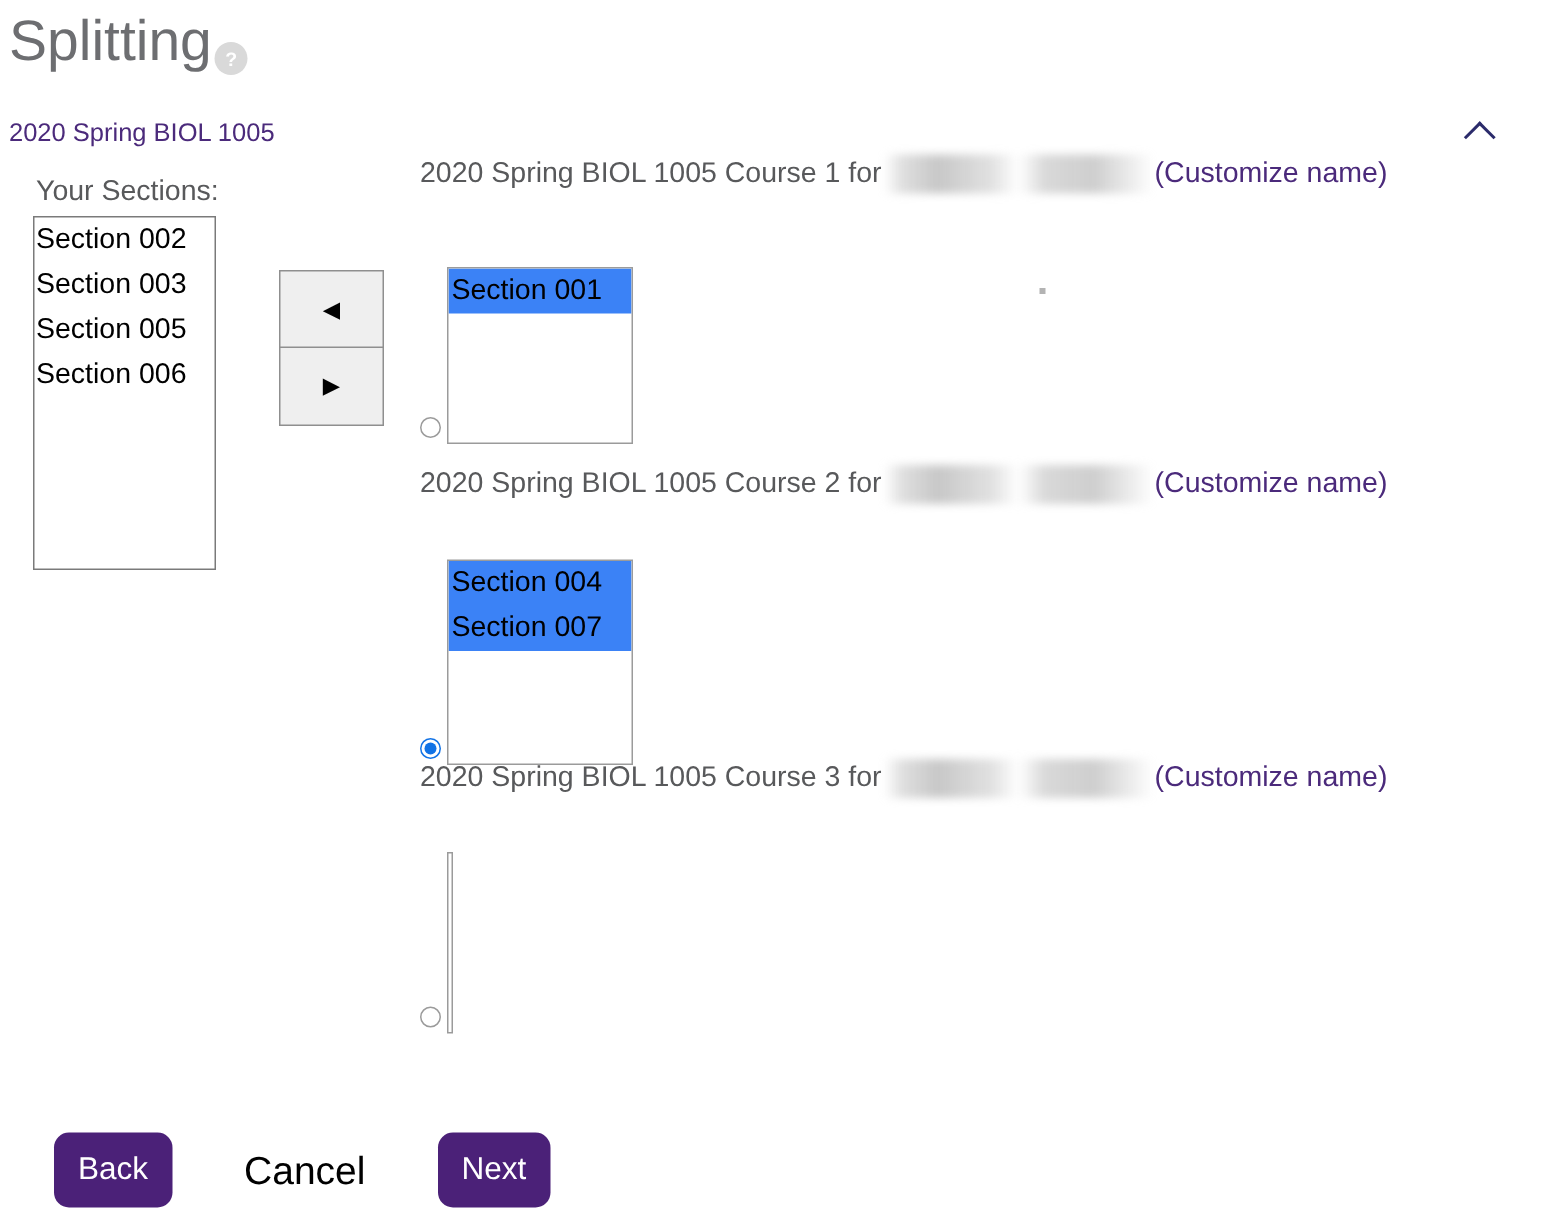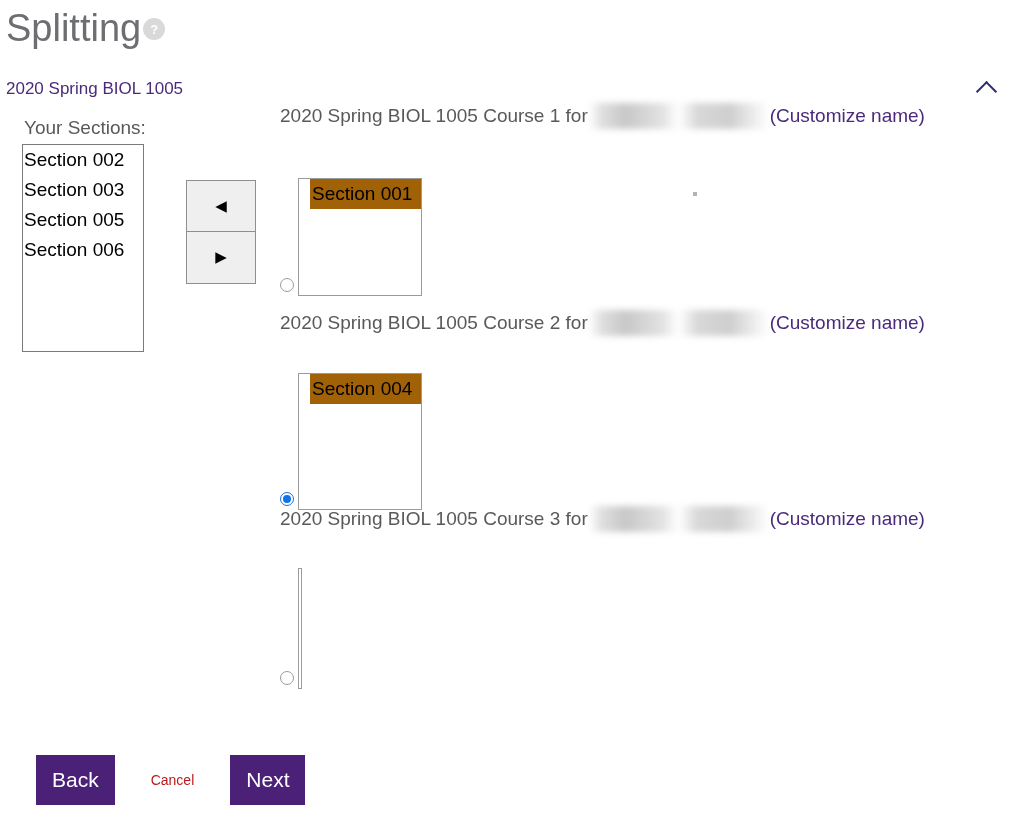--- a/index.html
+++ b/index.html
@@ -15,21 +15,21 @@
     color: #58595b;
     overflow: hidden;
   }
 
   
   .page-title-row {
     position: absolute;
     left: 6px;
     top: 6px;
     display: flex;
-    align-items: flex-start;
+    align-items: flex-end;
   }
   .page-title {
     font-size: 38px;
     font-weight: 400;
     color: #6d6e71;
     line-height: 44px;
     letter-spacing: 0px;
   }
   .help-badge {
     width: 22px;
@@ -90,21 +90,21 @@
     top: 116px;
     font-size: 19px;
     color: #58595b;
     line-height: 24px;
   }
   .source-list {
     position: absolute;
     left: 22px;
     top: 144px;
     width: 122px;
-    height: 208px;
+    height: 236px;
     border: 1px solid #7a7a7a;
     background: #ffffff;
     box-sizing: border-box;
     overflow: hidden;
     padding: 0;
   }
   .source-list .opt {
     font-size: 19px;
     line-height: 30px;
     color: #000000;
@@ -212,22 +212,21 @@
   }
   .target-list .opt {
     font-size: 19px;
     line-height: 30px;
     color: #000000;
     padding: 0 2px;
     white-space: nowrap;
     cursor: pointer;
   }
   .target-list .opt.sel {
-    background: #a16207;
-    margin-left: 11px;
+    background: #3b82f6;
   }
 
   .dot-artifact {
     position: absolute;
     left: 693px;
     top: 192px;
     width: 4px;
     height: 4px;
     background: #b3b3b3;
   }
@@ -237,37 +236,37 @@
     position: absolute;
     left: 36px;
     top: 755px;
     display: flex;
     align-items: center;
   }
   .btn-primary {
     background: #4b2178;
     color: #ffffff;
     border: none;
-    border-radius: 0;
+    border-radius: 10px;
     font-size: 21px;
     font-family: "Liberation Sans", sans-serif;
     padding: 0 16px;
     height: 50px;
     cursor: pointer;
     line-height: 50px;
   }
   .btn-link {
     background: transparent;
     border: none;
-    color: #b91c1c;
-    font-size: 14px;
+    color: #000000;
+    font-size: 26px;
     font-family: "Liberation Sans", sans-serif;
     cursor: pointer;
     padding: 0;
-    margin: 0 36px;
+    margin: 0 48px;
     height: 50px;
     line-height: 50px;
   }
 </style>
 </head>
 <body>
 
 <div class="page-title-row">
   <div class="page-title">Splitting</div>
   <div class="help-badge">?</div>
@@ -308,20 +307,21 @@
 
 <div class="course-line" style="top:310px;text-align:right;">
   <span>2020 Spring BIOL 1005 Course 2 for</span>
   <span class="blurred-name"></span>
   <a class="customize-link">(Customize name)</a>
 </div>
 <div class="target-row" style="left:280px; top:373px;">
   <span class="radio checked"></span>
   <div class="target-list" style="width:124px; height:137px;" id="course-1-list">
       <div class="opt sel">Section 004</div>
+      <div class="opt sel">Section 007</div>
     </div>
 </div>
 
 <div class="course-line" style="top:506px;">
   <span>2020 Spring BIOL 1005 Course 3 for</span>
   <span class="blurred-name"></span>
   <a class="customize-link">(Customize name)</a>
 </div>
 <div class="target-row" style="left:280px; top:568px;">
   <span class="radio"></span>

